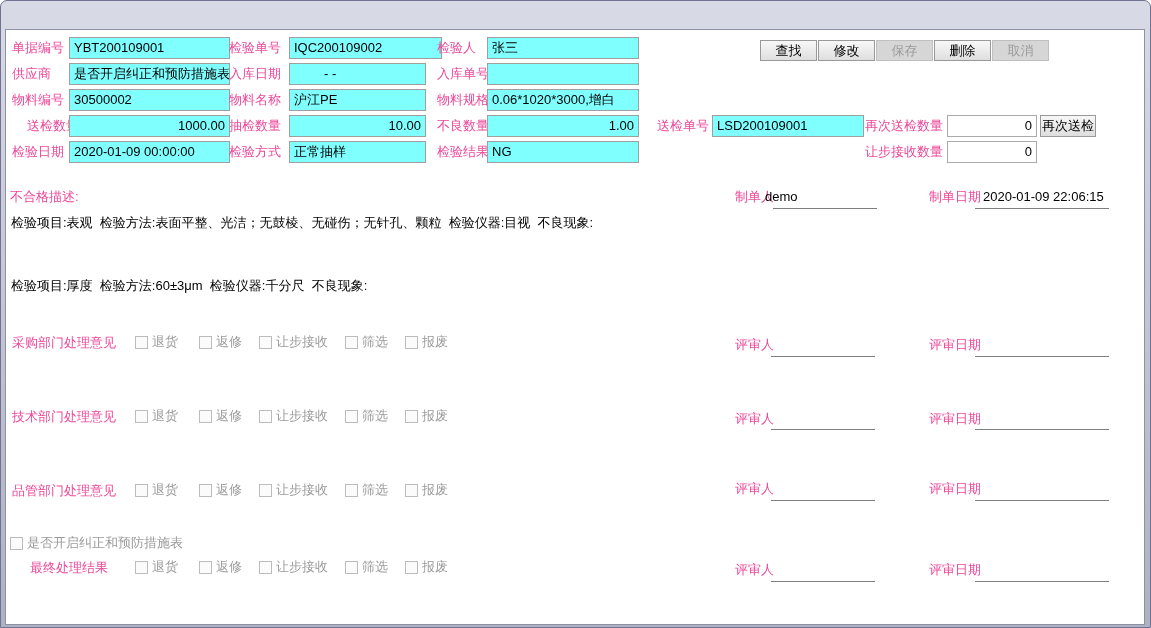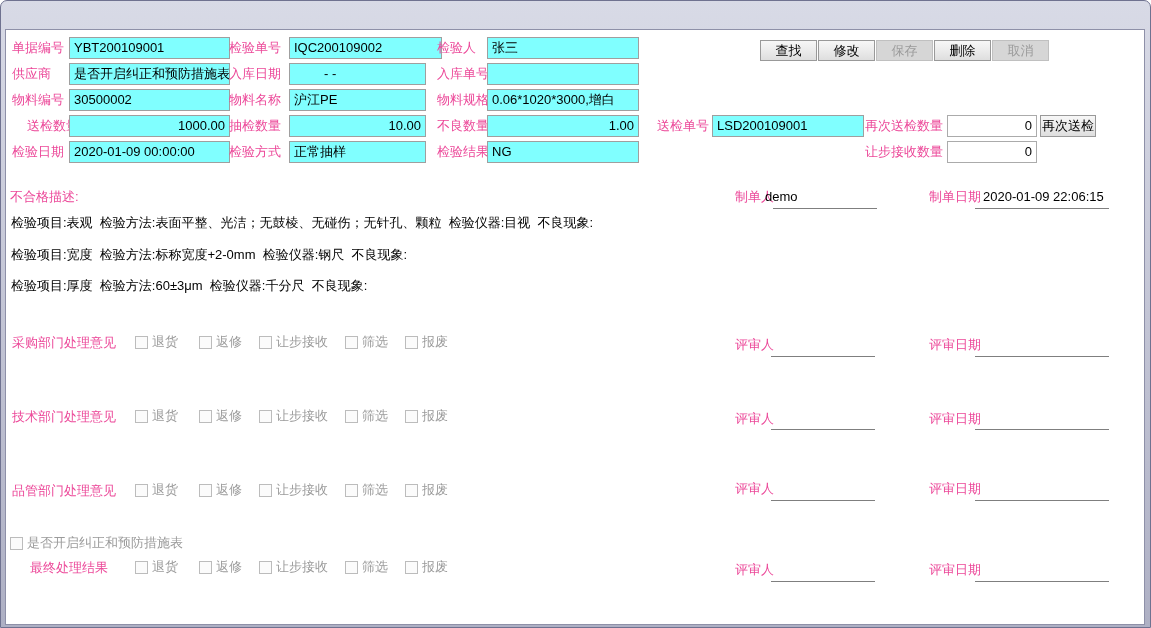--- a/index.html
+++ b/index.html
@@ -103,21 +103,20 @@
 
     <div class="lbl" style="left:4px;top:156px">不合格描述:</div>
     <div class="lbl" style="left:729px;top:156px">制单人</div>
     <div class="val" style="left:759px;top:157px">demo</div>
     <div class="uline" style="left:767px;top:178px;width:104px"></div>
     <div class="lbl" style="left:923px;top:156px">制单日期</div>
     <div class="val" style="left:977px;top:157px">2020-01-09 22:06:15</div>
     <div class="uline" style="left:969px;top:178px;width:134px"></div>
 
     <div class="descline" style="left:5px;top:184px">检验项目:表观  检验方法:表面平整、光洁；无鼓棱、无碰伤；无针孔、颗粒  检验仪器:目视  不良现象:</div>
-    <div class="descline" style="left:5px;top:216px">检验项目:宽度  检验方法:标称宽度+2-0mm  检验仪器:钢尺  不良现象:</div>
     <div class="descline" style="left:5px;top:247px">检验项目:厚度  检验方法:60±3μm  检验仪器:千分尺  不良现象:</div>
 
     <div class="lbl" style="left:6px;top:302px">采购部门处理意见</div>
     <div class="cbitem" style="left:129px;top:302px">
         <span class="cbbox"></span>
         <span class="cblabel">退货</span>
       </div>
     <div class="cbitem" style="left:193px;top:302px">
         <span class="cbbox"></span>
         <span class="cblabel">返修</span>

